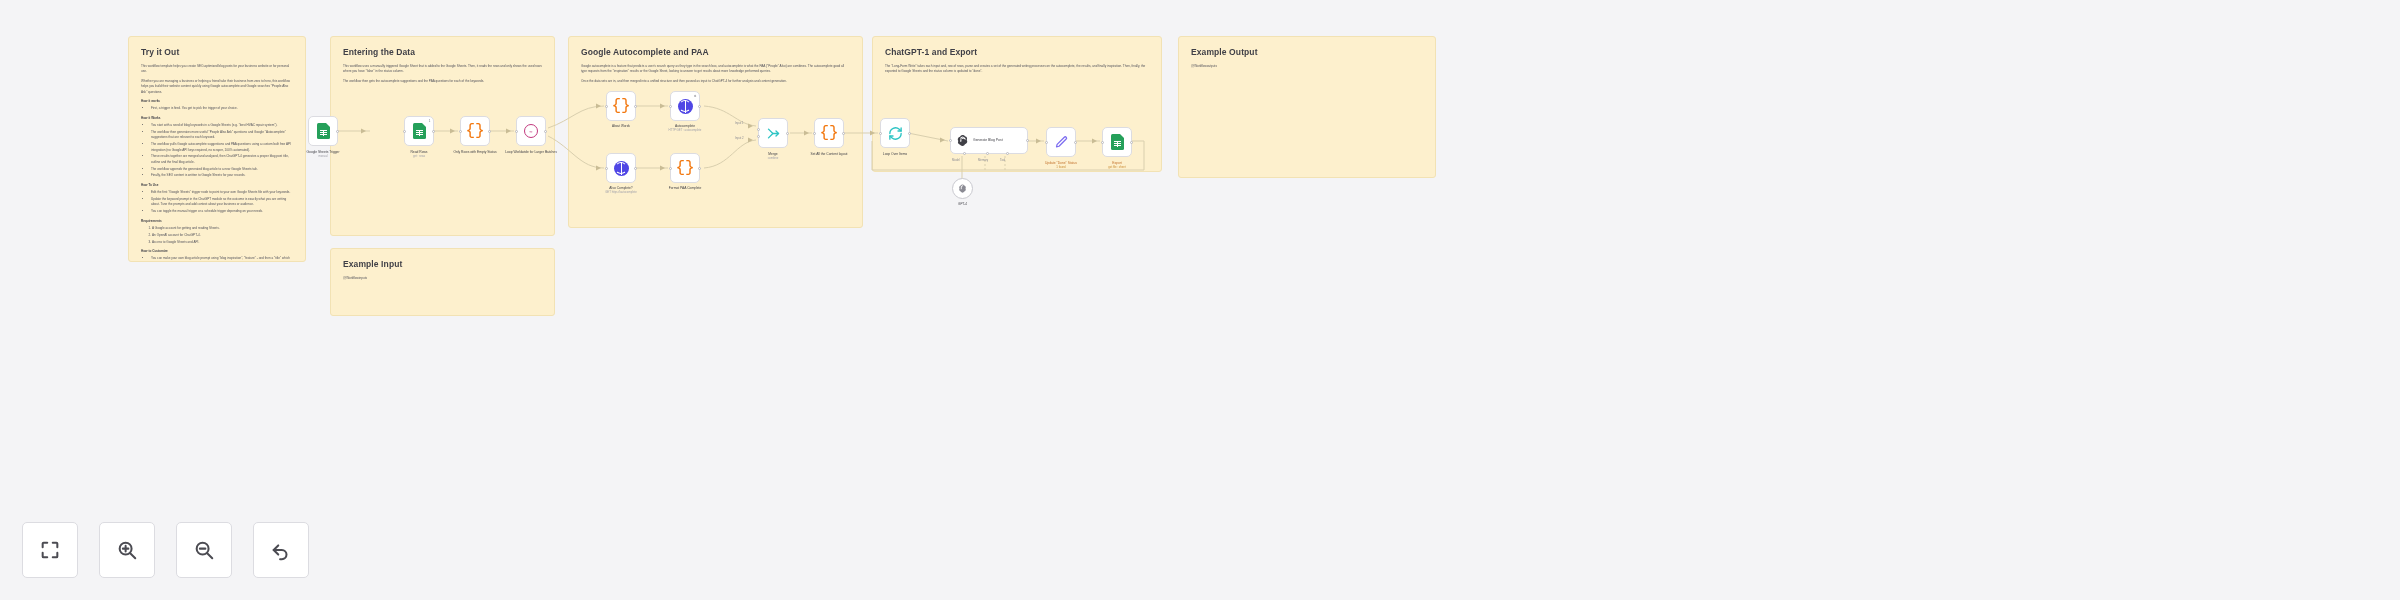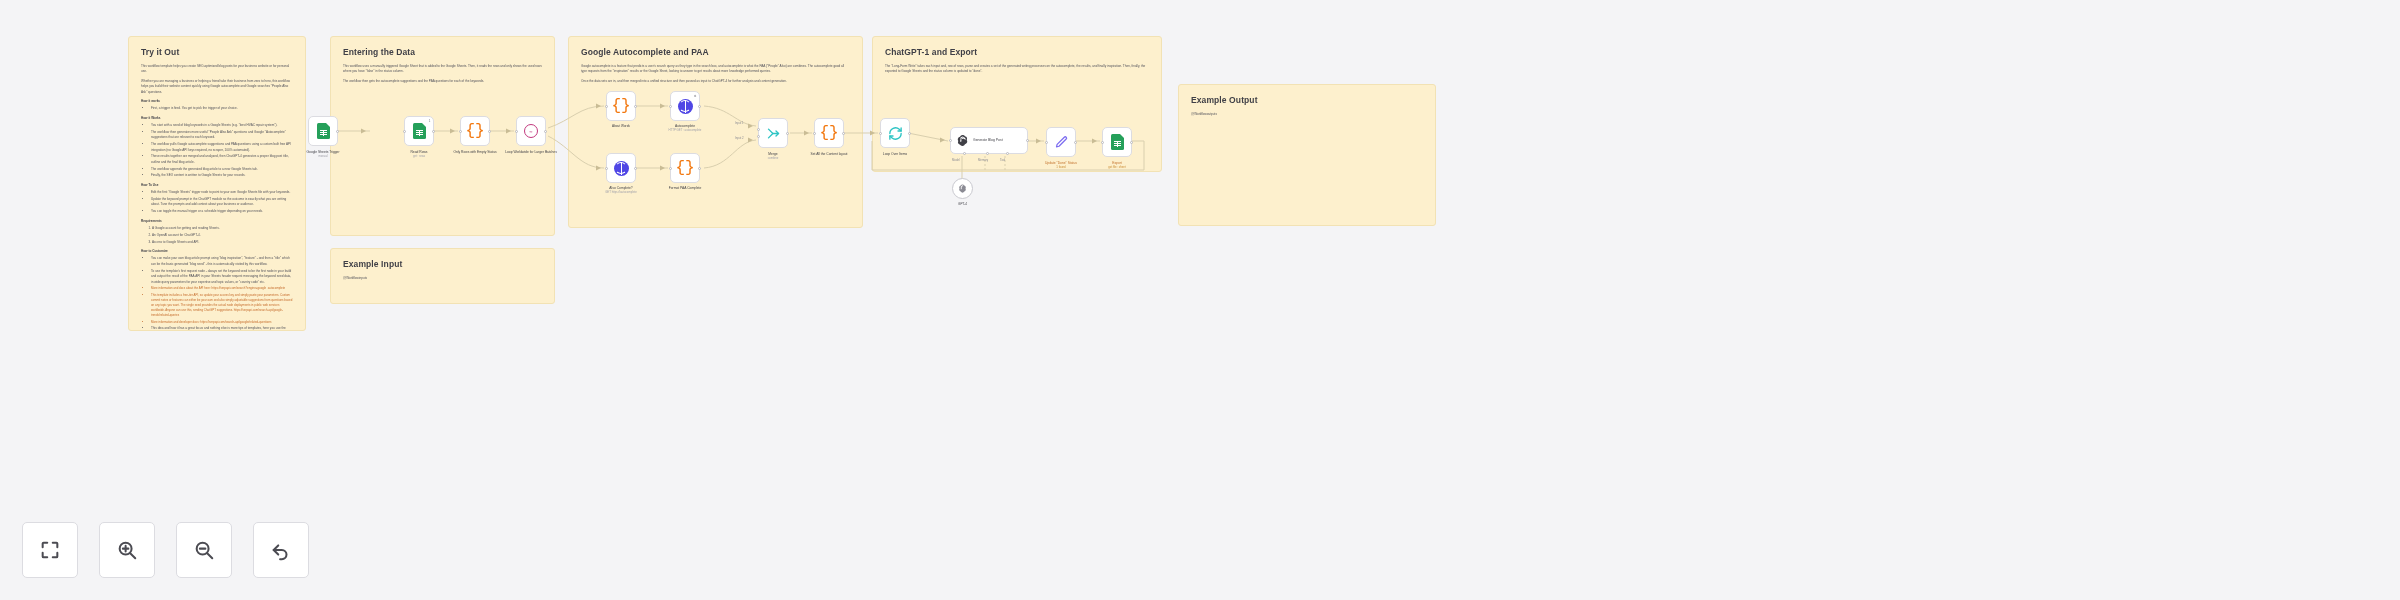--- a/index.html
+++ b/index.html
@@ -190,21 +190,21 @@
     font-size: 2.8px;
     color: #8a8a93;
     z-index: 6;
   }
 </style>
 </head>
 <body>
 
 <div id="canvas">
 
-  <div class="sticky" style="left:128px; top:36px; width:178px; height:295px;">
+  <div class="sticky" style="left:128px; top:36px; width:178px; height:226px;">
     <div class="sticky-title">Try it Out</div>
     <div class="sticky-body">
       <p>This workflow template helps you create SEO-optimized blog posts for your business website or for personal use.</p>
       <p>Whether you are managing a business or helping a friend take their business from zero to hero, this workflow helps you build their website content quickly using Google autocomplete and Google searches "People Also Ask" questions.</p>
       <p class="sub">How it works</p>
       <ul>
           <li>First, a trigger is fired. You get to pick the trigger of your choice.</li>
         </ul>
       <p class="sub">How it Works</p>
       <ul>
@@ -255,28 +255,28 @@
     </div>
   </div>
 
   <div class="sticky" style="left:872px; top:36px; width:290px; height:136px;">
     <div class="sticky-title">ChatGPT-1 and Export</div>
     <div class="sticky-body">
       <p>The "Long-Form Write" takes each input and, row of rows, parse and creates a set of the generated writing processes on the autocomplete, the results, and finally inspiration. Then, finally, the exported to Google Sheets and the status column is updated to "done".</p>
     </div>
   </div>
 
-  <div class="sticky" style="left:330px; top:248px; width:225px; height:56px;">
+  <div class="sticky" style="left:330px; top:248px; width:225px; height:68px;">
     <div class="sticky-title">Example Input</div>
     <div class="sticky-body">
       <p>@Workflowinputs</p>
     </div>
   </div>
 
-  <div class="sticky" style="left:1178px; top:36px; width:258px; height:142px;margin-top:48px;">
+  <div class="sticky" style="left:1178px; top:36px; width:258px; height:142px;">
     <div class="sticky-title">Example Output</div>
     <div class="sticky-body">
       <p>@Workflowoutputs</p>
     </div>
   </div>
 
   <svg width="2400" height="600" style="position:absolute;left:0;top:0;z-index:2;pointer-events:none;">
     <g stroke="#d9cfae" stroke-width="1" fill="none">
 
       <path d="M338,131 L370,131"></path>

